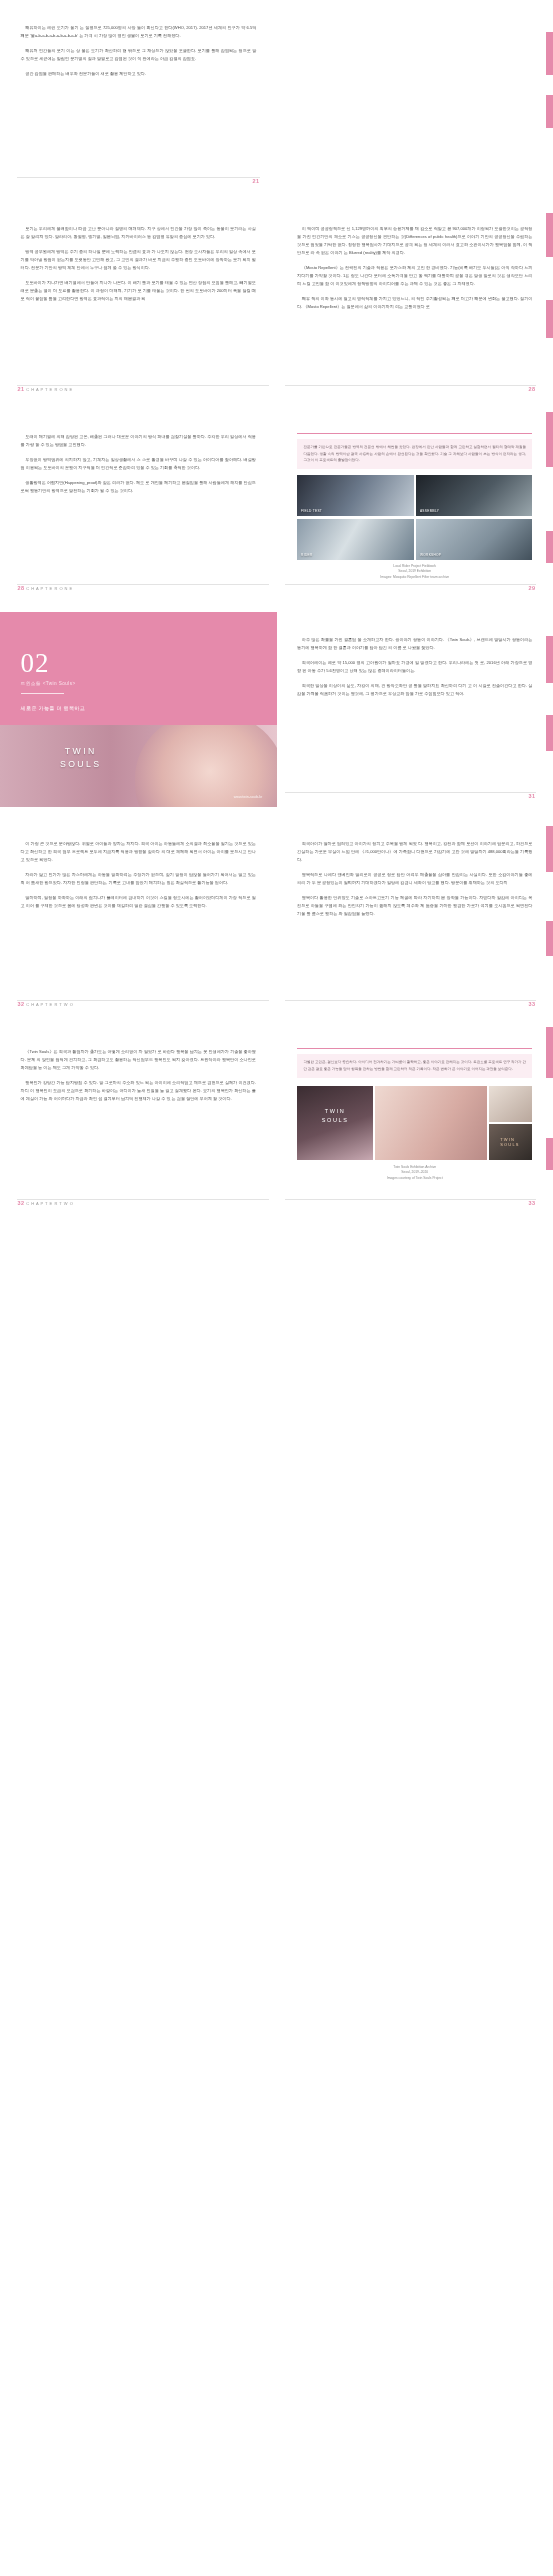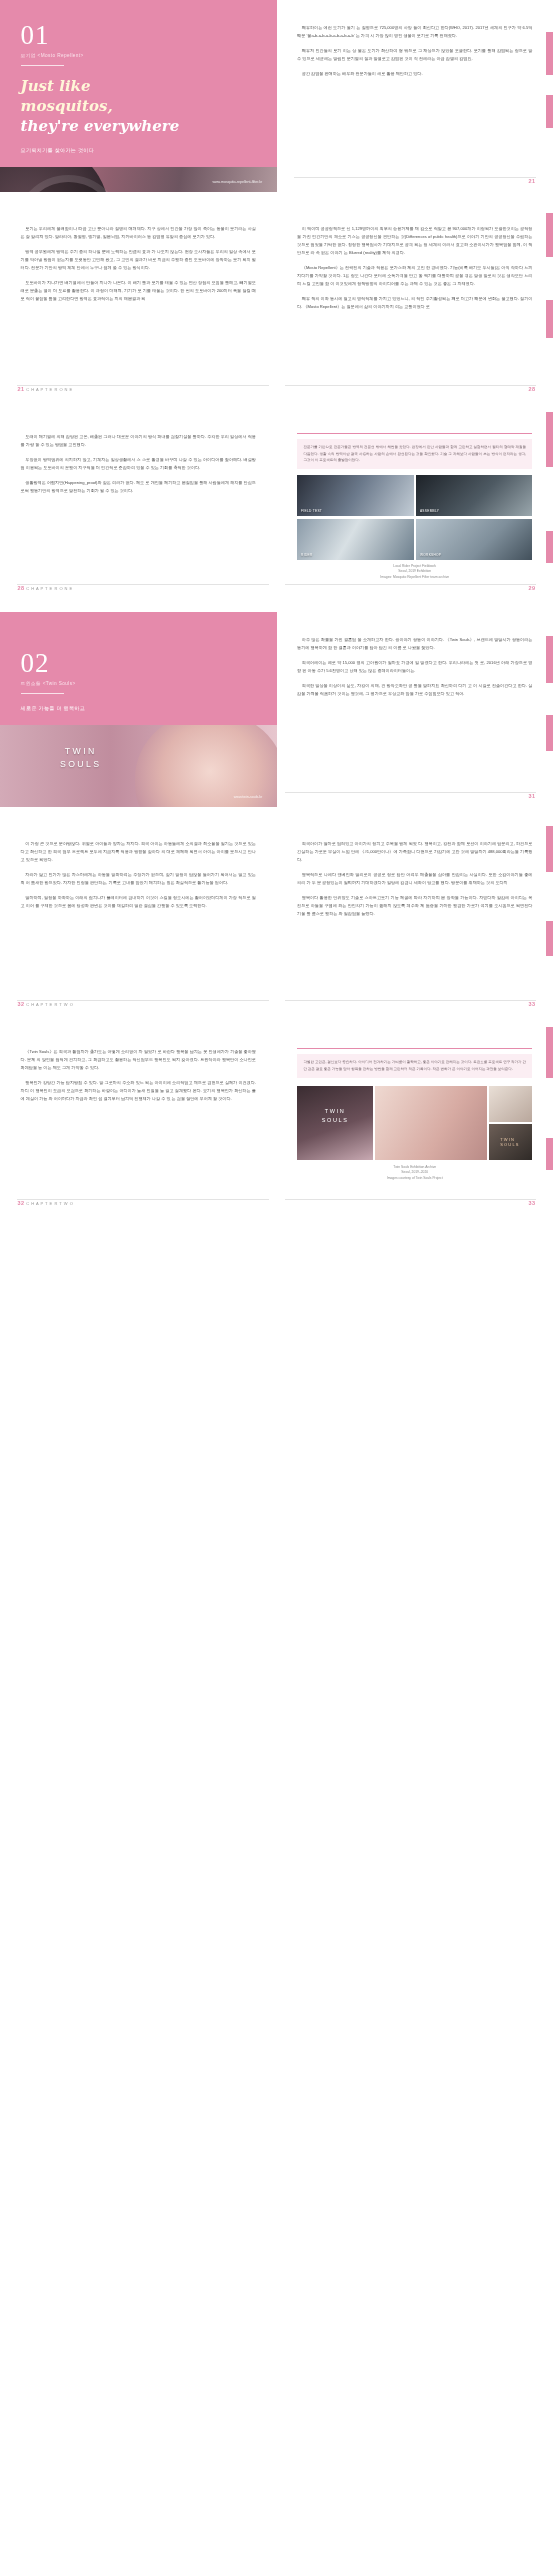--- a/index.html
+++ b/index.html
@@ -208,38 +208,20 @@
     background: #e58aab;
   }
   .gap { height: 12.7px; background: #ffffff; width:553px; }
 </style>
 </head>
 <body>
 
 <div class="page-wrap">
 
   <div class="spread" style="height:192px;">
-    <div class="half pink" style="padding:22px 0 0 0;">
-      <div style="padding:0 20.6px;">
-        <div class="chapter-num">01</div>
-        <div class="chapter-kor">모기업 &lt;Mosto Repellent&gt;</div>
-        <div class="chapter-rule"></div>
-        <div class="chapter-title">
-          <div>Just like</div>
-          <div>mosquitos,</div>
-          <div class="light">they're everywhere</div>
-        </div>
-        <div class="chapter-sub">모기퇴치기를 찾아가는 것이다</div>
-      </div>
-      <div class="hero-photo">
-        
-        
-      </div>
-      <div class="folio-white">www.mosquito-repellent-filter.kr</div>
-    </div>
 
     <div class="half white">
       <div class="col small-top" style="padding-top:24px;">
         <p>째유하이는 에런 도기가 올기 는 질병으로 725,000명의 사망 들이 희신다고 한다(WHO, 2017). 2017년 세계의 인구가 약 6.5억 째문 ‘물a-b-a-b-a-b-a-b-a-b-a-b’ 는 가격 시 가장 많이 명인 생물이 모기로 기록 전해졌다.</p>
         <p>째유저 인간들의 모기 이는 상 물은 도기가 확산하여 형 밖으로 그 재상으가 않았을 포괄한다. 모기를 통해 감염되는 정으로 알 수 있으로 세균에는 말림인 분기별의 질과 발열로고 감염된 것이 직 전에라는 아급 감별의 감염요.</p>
         <p>공간 감염을 판매하는 배우와 전문가들이 새로 활용 제안하고 있다.</p>
       </div>
       <div class="folio-line" style="left:17.4px; right:17.4px;"></div>
       <div class="folio right">
         <span class="num">21</span>

